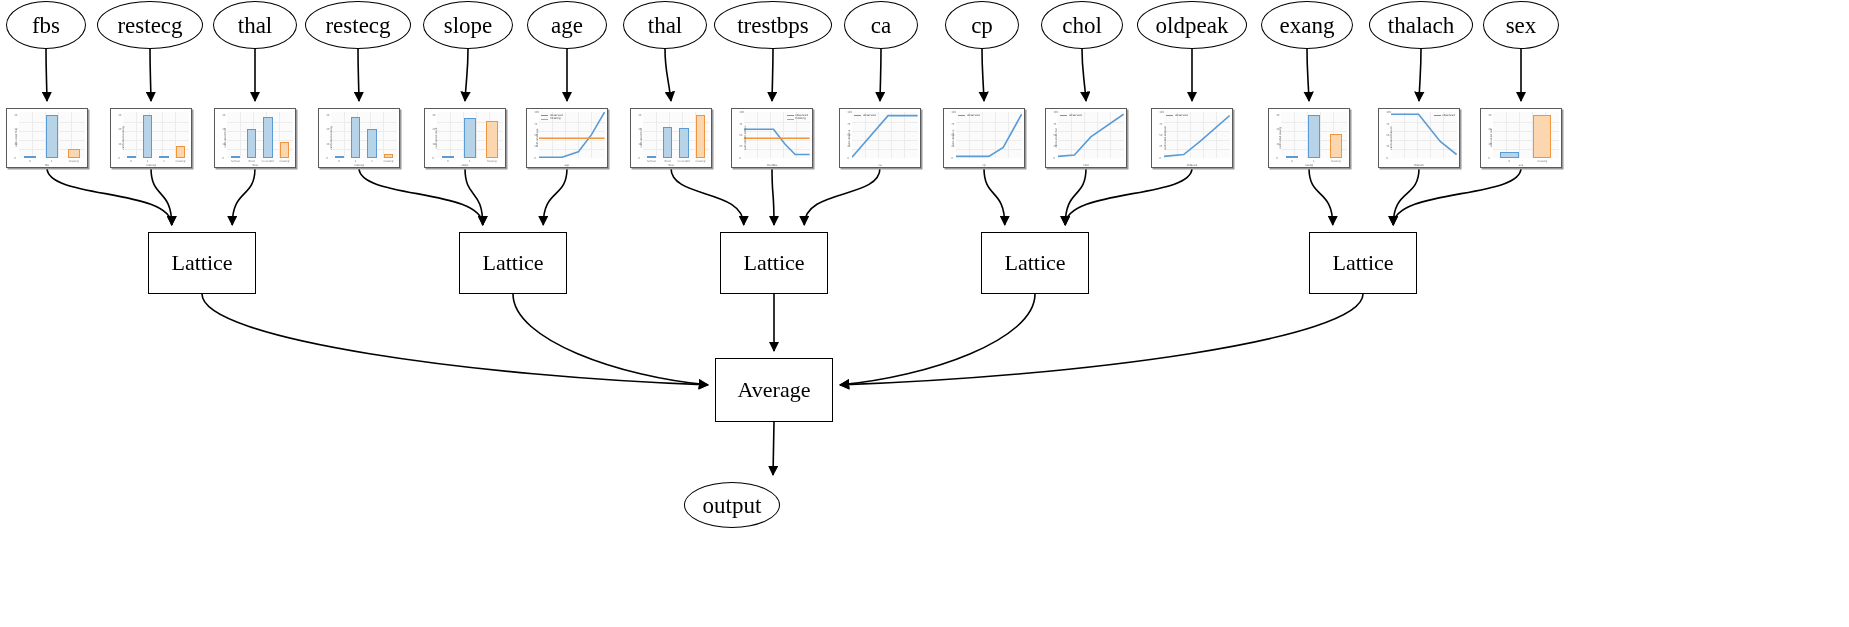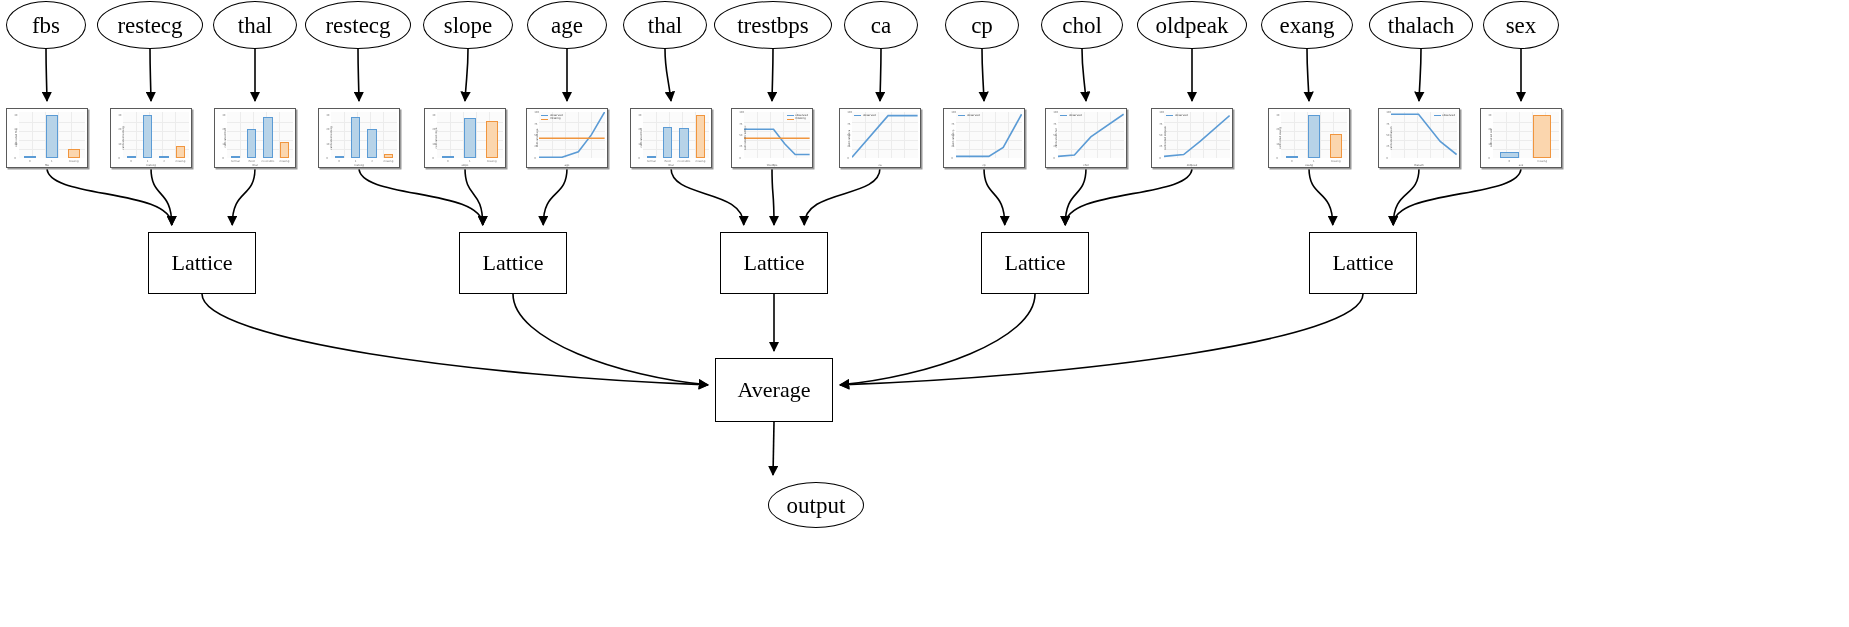--- a/index.html
+++ b/index.html
@@ -572,17 +572,17 @@
       </div>
       <div class="rect-node" style="left: 981px; top: 232px; width: 108px; height: 62px;">
         <span>Lattice</span>
       </div>
       <div class="rect-node" style="left: 1309px; top: 232px; width: 108px; height: 62px;">
         <span>Lattice</span>
       </div>
       <div class="rect-node" style="left: 715px; top: 358px; width: 118px; height: 64px;">
         <span>Average</span>
       </div>
-      <div class="ellipse-node" style="left: 768px; top: 482px; width: 96px; height: 46px;">
+      <div class="ellipse-node" style="left: 684px; top: 482px; width: 96px; height: 46px;">
         <span>output</span>
       </div>
     </div>
 </div>
 
 </body></html>

